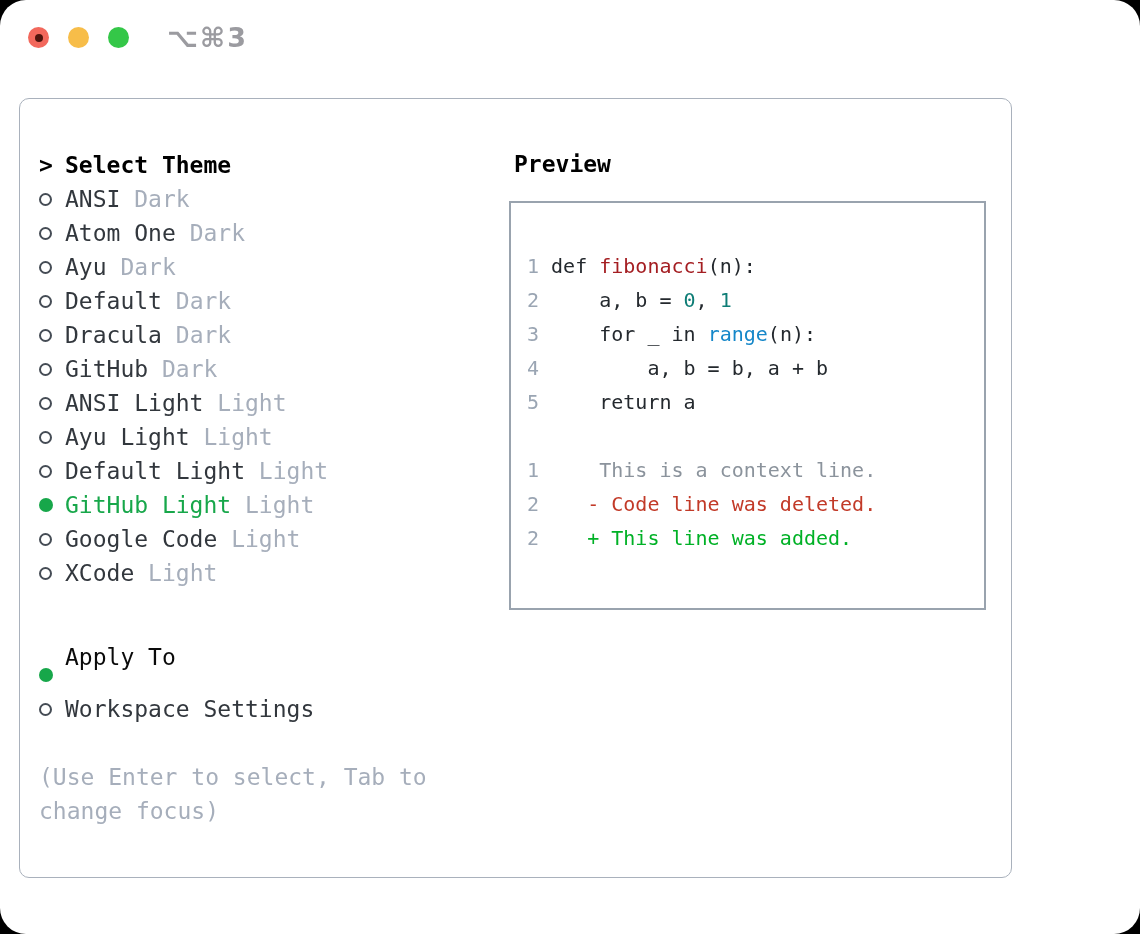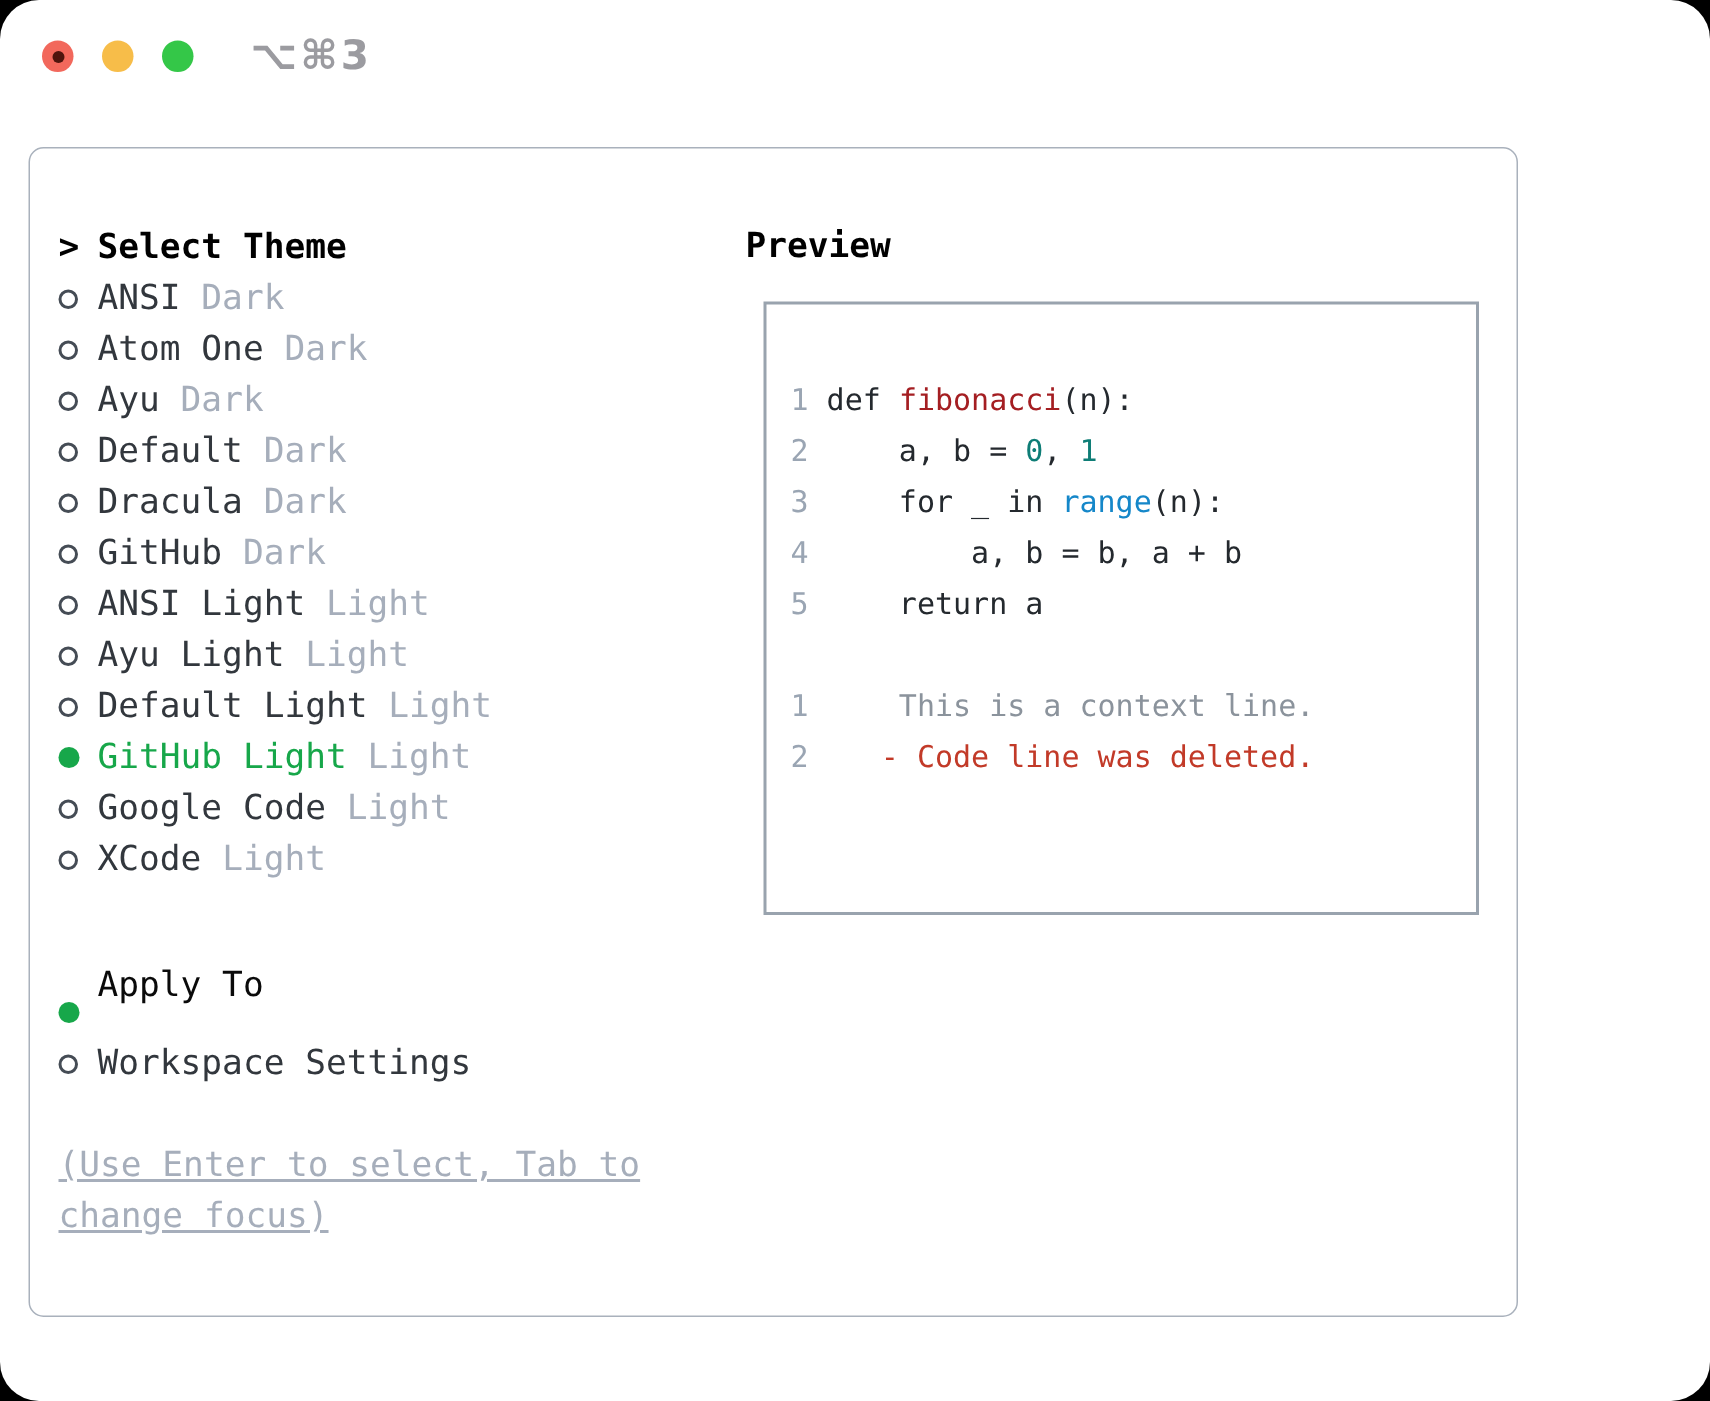--- a/index.html
+++ b/index.html
@@ -21,23 +21,23 @@
   .row{height:34px;display:flex;align-items:center;white-space:pre;}
   .spacer{height:34px;}
   .prefix{display:inline-flex;width:26px;flex:0 0 26px;align-items:center;}
   .caret{font-weight:700;color:#000;}
   .radio{width:13px;height:13px;border-radius:50%;border:2px solid #454c55;box-sizing:border-box;}
   .radio.on{width:14px;height:14px;border:none;background:var(--accent-green);}
   .hdr{font-weight:700;color:#000;}
   .subhdr{color:#0a0a0a;margin-top:32px;}
   .green{color:var(--accent-green);}
   .tag{color:var(--muted);margin-left:1ch;}
-  .hint{margin-top:0;width:430px;color:var(--muted);font-size:23px;line-height:34px;text-decoration:underline;}
+  .hint{margin-top:0;width:430px;color:var(--muted);font-size:23px;line-height:34px;}
   
-  .preview-title{position:absolute;left:477px;top:48px;height:34px;line-height:34px;
+  .preview-title{position:absolute;left:494px;top:48px;height:34px;line-height:34px;
                  font-size:23px;font-weight:700;color:#000;}
   .preview-box{position:absolute;left:489px;top:102px;width:477px;height:409px;border:2px solid var(--border-preview);
                background:#fff;box-sizing:border-box;}
   .codecol{position:absolute;left:16px;top:46px;font-size:20px;line-height:34px;}
   .code-line{height:34px;line-height:34px;white-space:pre;}
   .lineno{display:inline-block;width:2ch;color:var(--lineno);}
   .tok-default{color:var(--code-default);}
   .tok-function{color:var(--code-function);}
   .tok-number{color:var(--code-number);}
   .tok-builtin{color:var(--code-builtin);}
@@ -95,17 +95,18 @@
     <div class="preview-box">
       <div class="codecol" id="code-lines">
           <div class="code-line"><span class="lineno">1</span><span class="tok-default">def </span><span class="tok-function">fibonacci</span><span class="tok-default">(n):</span></div>
           <div class="code-line"><span class="lineno">2</span><span class="tok-default">    a, b = </span><span class="tok-number">0</span><span class="tok-default">, </span><span class="tok-number">1</span></div>
           <div class="code-line"><span class="lineno">3</span><span class="tok-default">    for _ in </span><span class="tok-builtin">range</span><span class="tok-default">(n):</span></div>
           <div class="code-line"><span class="lineno">4</span><span class="tok-default">        a, b = b, a + b</span></div>
           <div class="code-line"><span class="lineno">5</span><span class="tok-default">    return a</span></div>
           <div class="code-line"><span class="lineno"></span></div>
           <div class="code-line"><span class="lineno">1</span><span class="tok-context">    This is a context line.</span></div>
           <div class="code-line"><span class="lineno">2</span><span class="tok-deleted">   - Code line was deleted.</span></div>
+          <div class="code-line"><span class="lineno">2</span><span class="tok-added">   + This line was added.</span></div>
         </div>
     </div>
 
   </div>
 </div>
 
 </body></html>

